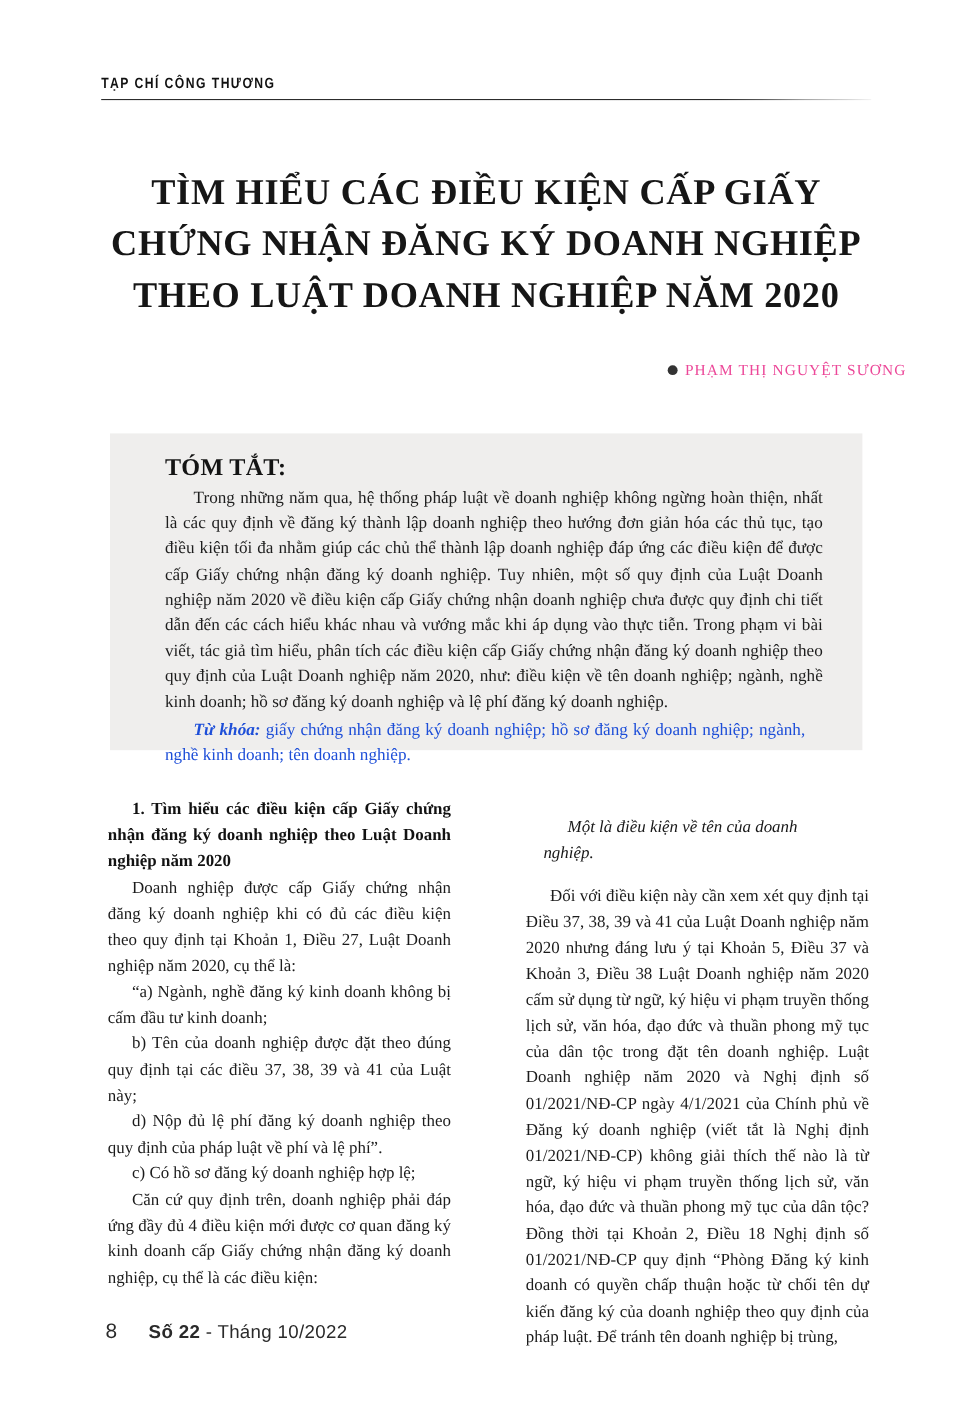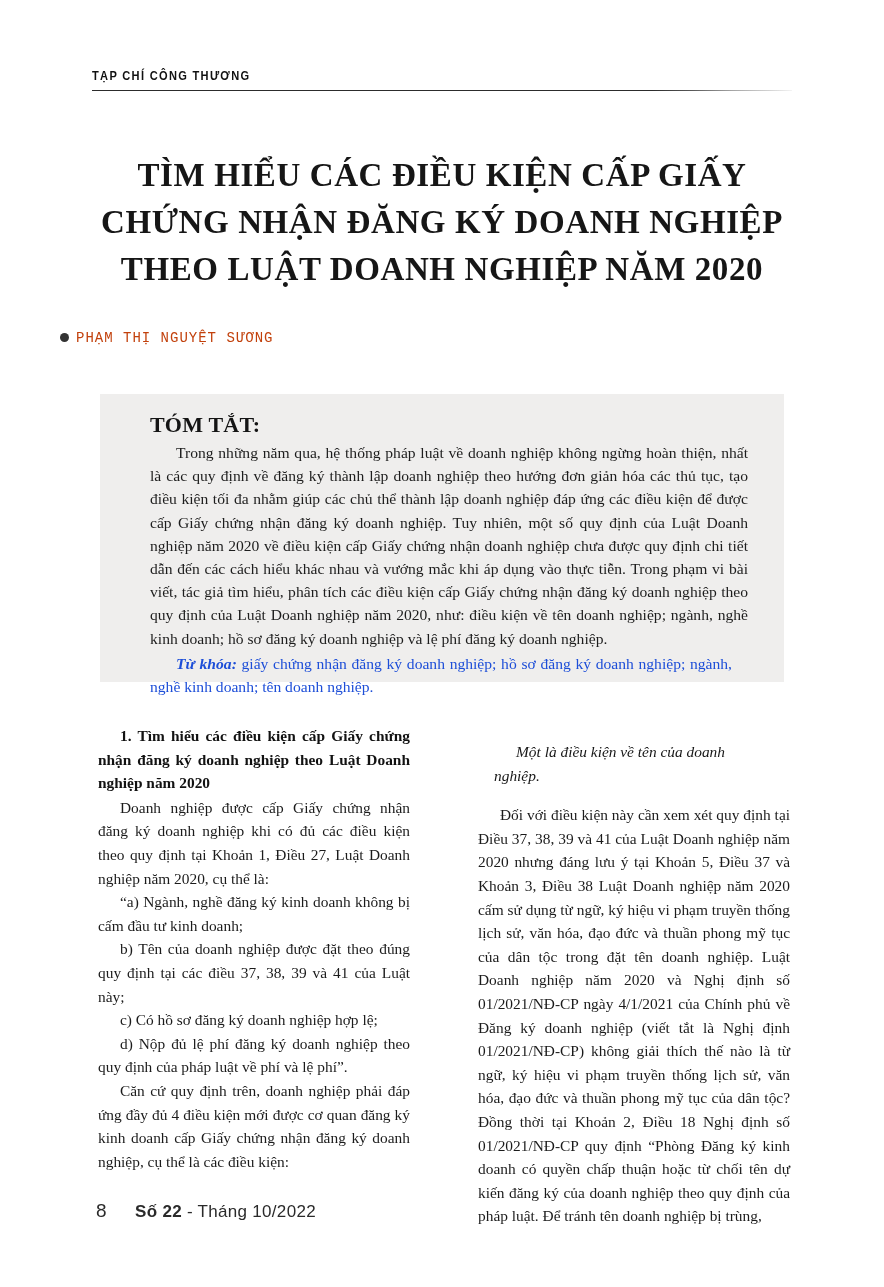--- a/index.html
+++ b/index.html
@@ -66,25 +66,25 @@
     color: #161616;
     white-space: nowrap;
   }
 
   
   .author-line {
     position: absolute;
     left: 60px;
     top: 330px;
     width: 764px;
-    text-align: left;
-    font-family: Liberation Mono, monospace;
+    text-align: right;
+    font-family: Liberation Serif, serif;
     font-size: 14px;
     letter-spacing: 1.0px;
-    color: #c2410c;
+    color: #ec4899;
     font-weight: 500;
   }
   .author-bullet {
     display: inline-block;
     width: 9px;
     height: 9px;
     border-radius: 50%;
     background: #333333;
     margin-right: 7px;
     position: relative;
@@ -224,22 +224,22 @@
       <span>giấy chứng nhận đăng ký doanh nghiệp; hồ sơ đăng ký doanh nghiệp; ngành, nghề kinh doanh; tên doanh nghiệp.</span></p>
   </div>
 
   <div class="body-cols">
 
     <div class="col">
       <p class="sec-heading">1. Tìm hiểu các điều kiện cấp Giấy chứng nhận đăng ký doanh nghiệp theo Luật Doanh nghiệp năm 2020</p>
       <p class="para">Doanh nghiệp được cấp Giấy chứng nhận đăng ký doanh nghiệp khi có đủ các điều kiện theo quy định tại Khoản 1, Điều 27, Luật Doanh nghiệp năm 2020, cụ thể là:</p>
       <p class="para">“a) Ngành, nghề đăng ký kinh doanh không bị cấm đầu tư kinh doanh;</p>
       <p class="para">b) Tên của doanh nghiệp được đặt theo đúng quy định tại các điều 37, 38, 39 và 41 của Luật này;</p>
+      <p class="para">d) Nộp đủ lệ phí đăng ký doanh nghiệp theo quy định của pháp luật về phí và lệ phí”.</p>
       <p class="para">c) Có hồ sơ đăng ký doanh nghiệp hợp lệ;</p>
-      <p class="para">d) Nộp đủ lệ phí đăng ký doanh nghiệp theo quy định của pháp luật về phí và lệ phí”.</p>
       <p class="para">Căn cứ quy định trên, doanh nghiệp phải đáp ứng đầy đủ 4 điều kiện mới được cơ quan đăng ký kinh doanh cấp Giấy chứng nhận đăng ký doanh nghiệp, cụ thể là các điều kiện:</p>
     </div>
 
     <div class="col">
       <p class="sub-heading-italic">Một là điều kiện về tên của doanh nghiệp.</p>
       <p class="para">Đối với điều kiện này cần xem xét quy định tại Điều 37, 38, 39 và 41 của Luật Doanh nghiệp năm 2020 nhưng đáng lưu ý tại Khoản 5, Điều 37 và Khoản 3, Điều 38 Luật Doanh nghiệp năm 2020 cấm sử dụng từ ngữ, ký hiệu vi phạm truyền thống lịch sử, văn hóa, đạo đức và thuần phong mỹ tục của dân tộc trong đặt tên doanh nghiệp. Luật Doanh nghiệp năm 2020 và Nghị định số 01/2021/NĐ-CP ngày 4/1/2021 của Chính phủ về Đăng ký doanh nghiệp (viết tắt là Nghị định 01/2021/NĐ-CP) không giải thích thế nào là từ ngữ, ký hiệu vi phạm truyền thống lịch sử, văn hóa, đạo đức và thuần phong mỹ tục của dân tộc? Đồng thời tại Khoản 2, Điều 18 Nghị định số 01/2021/NĐ-CP quy định “Phòng Đăng ký kinh doanh có quyền chấp thuận hoặc từ chối tên dự kiến đăng ký của doanh nghiệp theo quy định của pháp luật. Để tránh tên doanh nghiệp bị trùng,</p>
     </div>
 
   </div>
 

